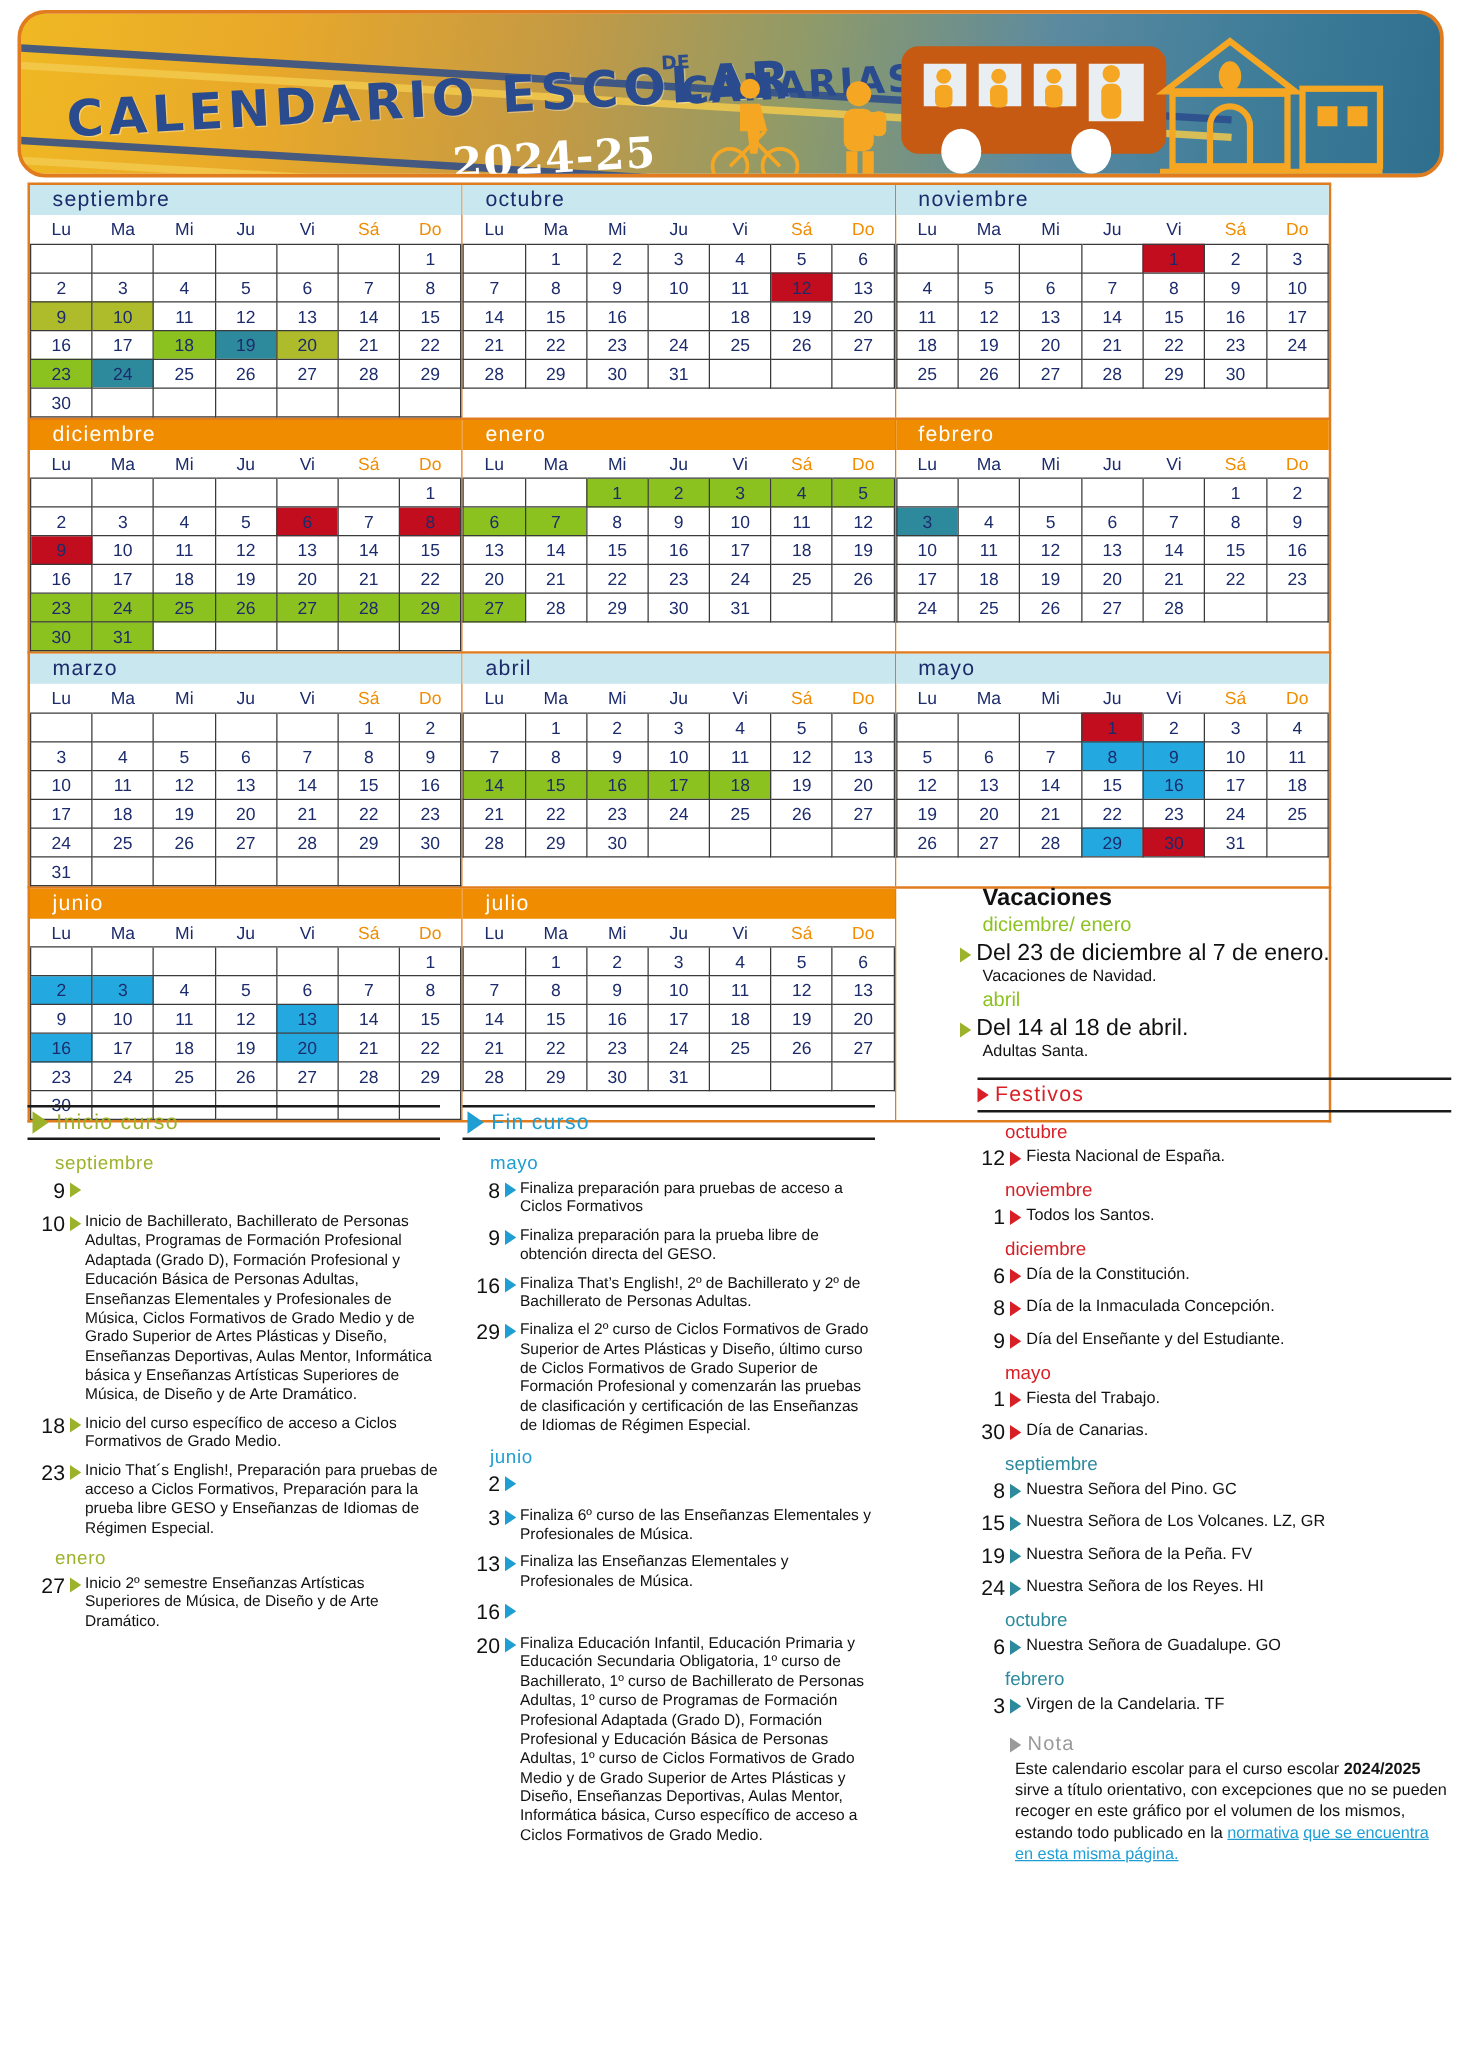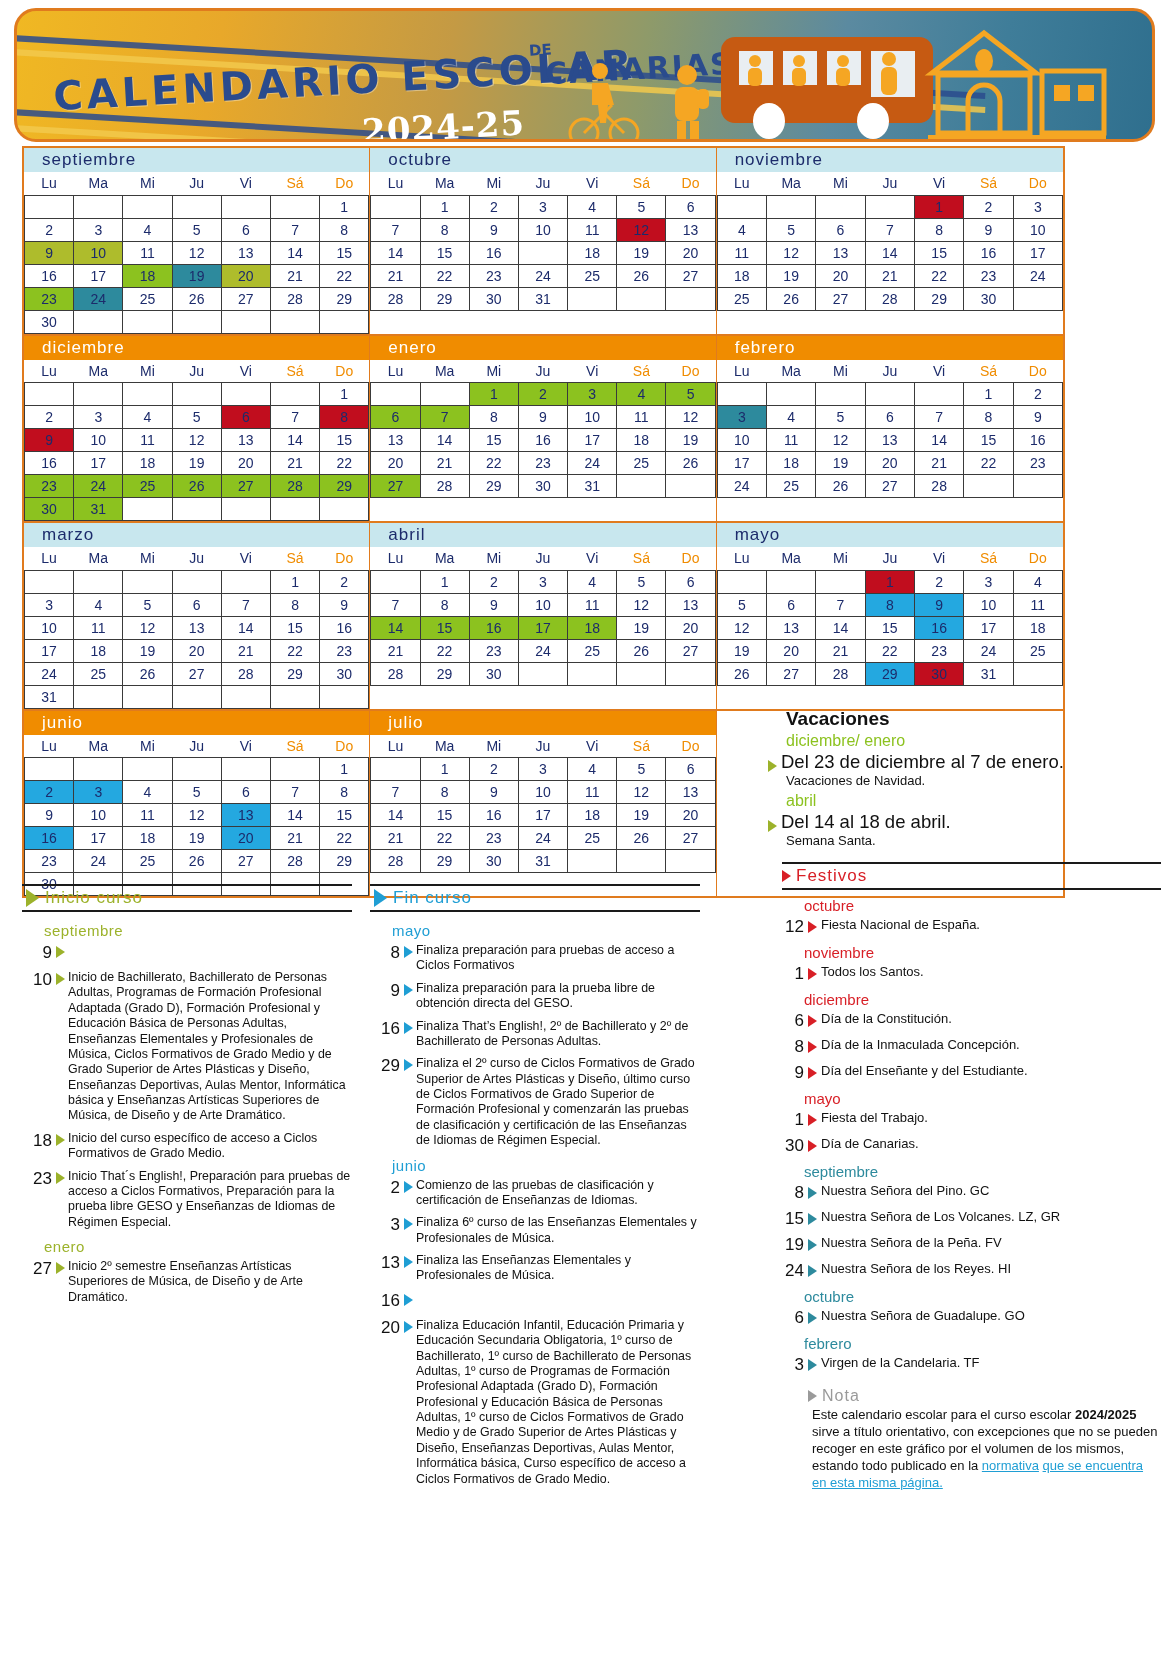--- a/index.html
+++ b/index.html
@@ -128,21 +128,21 @@
   .tri.teal { border-left:9px solid #2d8a9d; }
   .tri.gray { border-left:9px solid #9a9a9a; }
   .tri.big  { border-top:9px solid transparent; border-bottom:9px solid transparent; }
   .tri.big.olive{ border-left:13px solid #9cb22b; }
   .tri.big.cyan { border-left:13px solid #1f9ed4; }
 
   
   .right{ position:absolute; left:736px; top:690px; width:435px; padding:18px 10px 0 28px; }
   .vac-title{ font-size:19px; font-weight:bold; color:#111; margin:0 0 2px 22px; }
   .vac-month{ font-size:16px; color:#8cc21f; margin:2px 0 0 22px; }
-  .vac-line{ display:flex; align-items:center; margin-top:1px; }
+  .vac-line{ display:flex; align-items:flex-start; margin-top:1px; }
   .vac-line .tri{ margin:7px 4px 0 4px; }
   .vac-line .big-txt{ font-size:18.5px; color:#111; }
   .vac-sub{ font-size:13px; color:#111; margin:0 0 4px 22px; }
 
   .rsec-head{
     display:flex; align-items:center; gap:5px; margin:6px 0 2px 18px;
   }
   .rsec-head.boxed{
     border-top:2px solid #1a1a1a; border-bottom:2px solid #1a1a1a;
     padding:2px 0; margin-top:14px;
@@ -1023,21 +1023,20 @@
         </div>
         <div class="entry">
           <span class="d">29</span>
           <span class="tri cyan"></span>
           <span class="txt">Finaliza el 2º curso de Ciclos Formativos de Grado Superior de Artes Plásticas y Diseño, último curso de Ciclos Formativos de Grado Superior de Formación Profesional y comenzarán las pruebas de clasificación y certificación de las Enseñanzas de Idiomas de Régimen Especial.</span>
         </div>
         <div class="mlabel cyan">junio</div>
         <div class="entry">
           <span class="d">2</span>
           <span class="tri cyan"></span>
-          <span class="txt">Comienzo de las pruebas de clasificación y certificación de Enseñanzas de Idiomas.</span>
         </div>
         <div class="entry">
           <span class="d">3</span>
           <span class="tri cyan"></span>
           <span class="txt">Finaliza 6º curso de las Enseñanzas Elementales y Profesionales de Música.</span>
         </div>
         <div class="entry">
           <span class="d">13</span>
           <span class="tri cyan"></span>
           <span class="txt">Finaliza las Enseñanzas Elementales y Profesionales de Música.</span>
@@ -1064,21 +1063,21 @@
       <div class="vac-line">
         <span class="tri olive"></span>
         <span class="big-txt">Del 23 de diciembre al 7 de enero.</span>
       </div>
       <div class="vac-sub">Vacaciones de Navidad.</div>
       <div class="vac-month">abril</div>
       <div class="vac-line">
         <span class="tri olive"></span>
         <span class="big-txt">Del 14 al 18 de abril.</span>
       </div>
-      <div class="vac-sub">Semana Santa.</div>
+      <div class="vac-sub">Adultas Santa.</div>
     </div>
 
   <div class="rsec-head boxed">
     <span class="tri red"></span>
     <span class="lbl red">Festivos</span>
   </div>
   <div id="festivos-body">
       <div class="rmonth red">octubre</div>
       <div class="rentry">
         <span class="d">12</span>

